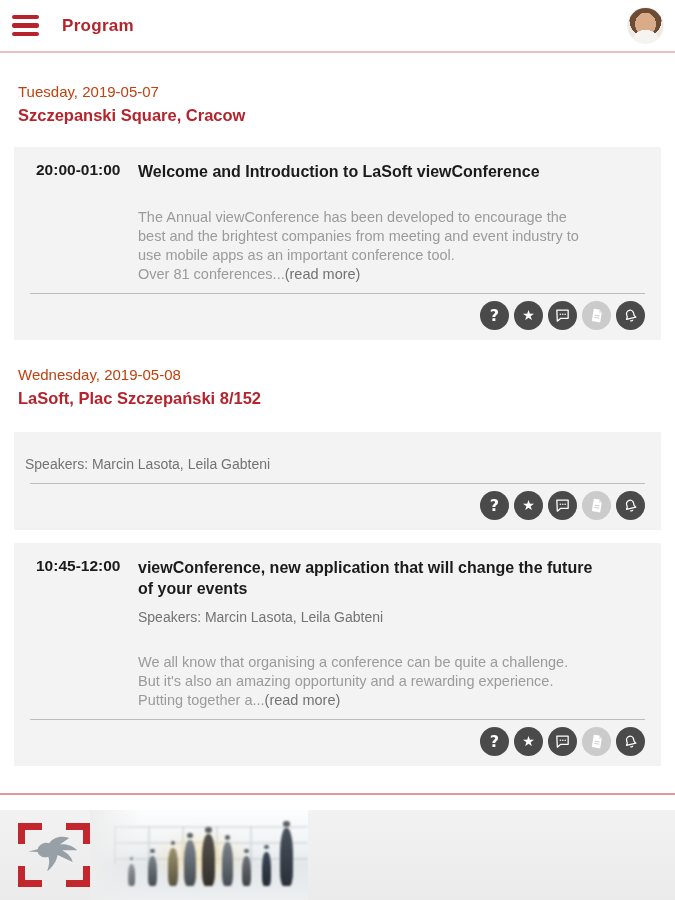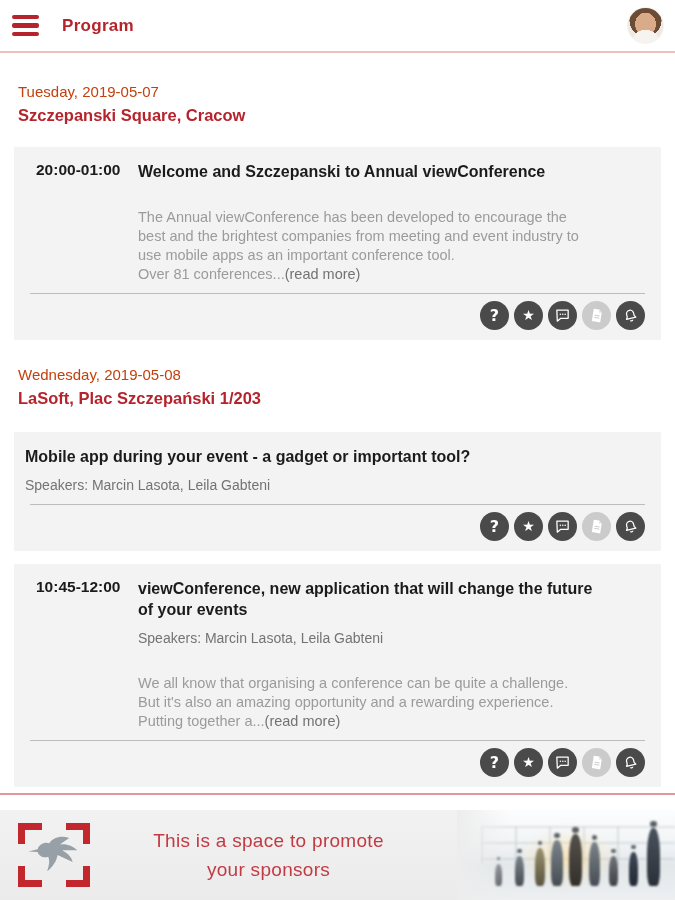--- a/index.html
+++ b/index.html
@@ -122,21 +122,21 @@
 
     <div class="section-head">
       <div class="section-date">Tuesday, 2019-05-07</div>
       <div class="section-location">Szczepanski Square, Cracow</div>
     </div>
 
     <article class="card">
       <div class="row">
         <div class="time">20:00-01:00</div>
         <div class="body">
-          <h3 class="title">Welcome and Szczepanski to Annual viewConference</h3>
+          <h3 class="title">Welcome and Introduction to LaSoft viewConference</h3>
           <p class="desc"><span>The Annual viewConference has been developed to encourage the best and the brightest companies from meeting and event industry to use mobile apps as an important conference tool.</span></p>
           <p class="trunc-line"><span>Over 81 conferences...</span><a class="readmore">(read more)</a></p>
         </div>
       </div>
       <div class="divider"></div>
       <div class="actions">
         <button class="act">
             <span class="glyph">?</span>
           </button>
         <button class="act">
@@ -161,27 +161,26 @@
           <svg viewBox="0 0 24 24" width="17" height="17" style="transform:rotate(-14deg)">
               <path d="M12 4.5a5 5 0 0 1 5 5v3.6l1.8 2.9H5.2L7 13.1V9.5a5 5 0 0 1 5-5z" fill="none" stroke="#fff" stroke-width="1.8" stroke-linejoin="round"></path>
               <path d="M10.3 18.6a1.8 1.8 0 0 0 3.4 0" fill="none" stroke="#fff" stroke-width="1.8"></path>
             </svg>
         </button>
       </div>
     </article>
 
     <div class="section-head" style="margin-top:4px">
       <div class="section-date" style="margin-top:26px">Wednesday, 2019-05-08</div>
-      <div class="section-location">LaSoft, Plac Szczepański 1/203</div>
+      <div class="section-location">LaSoft, Plac Szczepański 8/152</div>
     </div>
 
     <article class="card" style="margin-top:24px">
       <div class="row">
         <div class="body">
-          <h3 class="title">Mobile app during your event - a gadget or important tool?</h3>
           <p class="speakers">Speakers: Marcin Lasota, Leila Gabteni</p>
         </div>
       </div>
       <div class="divider"></div>
       <div class="actions">
         <button class="act">
             <span class="glyph">?</span>
           </button>
         <button class="act">
             <span class="glyph star">★</span>
@@ -256,24 +255,20 @@
   <footer class="sponsor">
     <div class="banner">
       <div class="sponsor-logo">
         <span class="corner tl"></span>
         <span class="corner tr"></span>
         <span class="corner bl"></span>
         <span class="corner br"></span>
         <svg class="bird" viewBox="0 0 96 72" width="56" height="52">
           <path d="M4 30 L20 26 C22 18 32 13 40 16 C46 6 60 2 74 7 L58 18 C68 16 80 20 88 28 L62 28 C72 33 78 40 80 48 L54 36 C53 45 46 57 36 64 C40 54 41 45 38 39 C30 42 22 38 20 31 Z" fill="#98a0a7"></path>
         </svg>
-      </div>
-      <div class="promo-text">
-        <div>This is a space to promote</div>
-        <div>your sponsors</div>
       </div>
       <div class="promo-photo">
         <div class="frames"></div>
         <div class="glow"></div>
         <span class="person" style="left:38px;  width:7px;  height:22px;"></span>
         <span class="person" style="left:58px;  width:9px;  height:30px;"></span>
         <span class="person" style="left:78px;  width:10px; height:38px; background:linear-gradient(#9a916d,#5a5440);"></span>
         <span class="person" style="left:94px;  width:12px; height:46px;"></span>
         <span class="person" style="left:112px; width:13px; height:52px; background:linear-gradient(#55504a,#33302c);"></span>
         <span class="person" style="left:132px; width:11px; height:44px;"></span>

